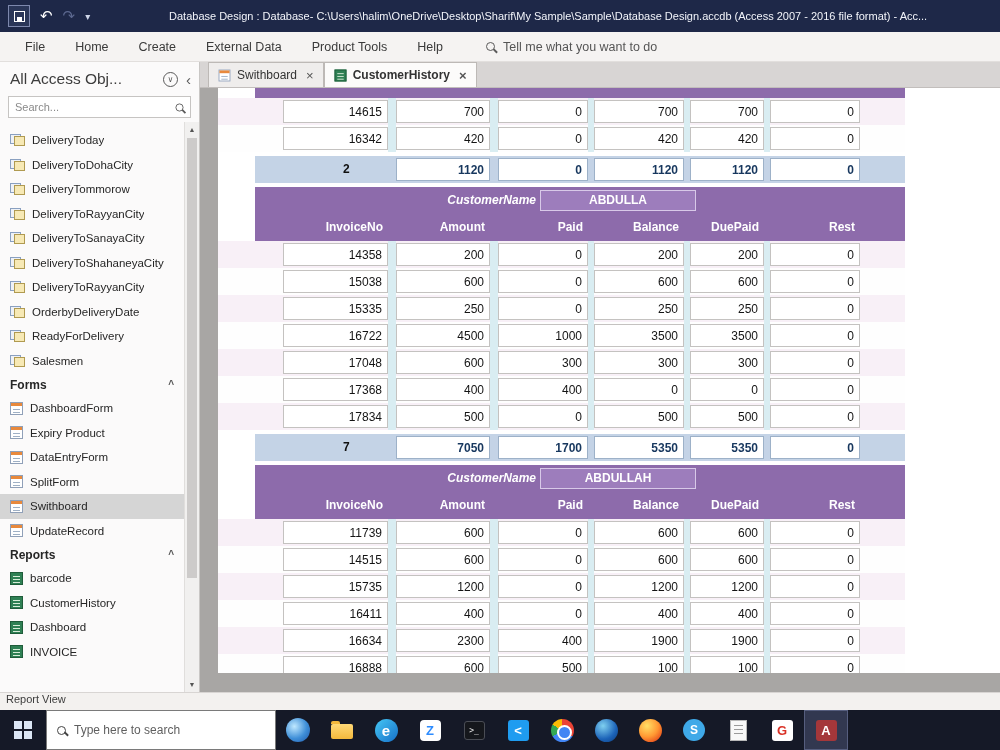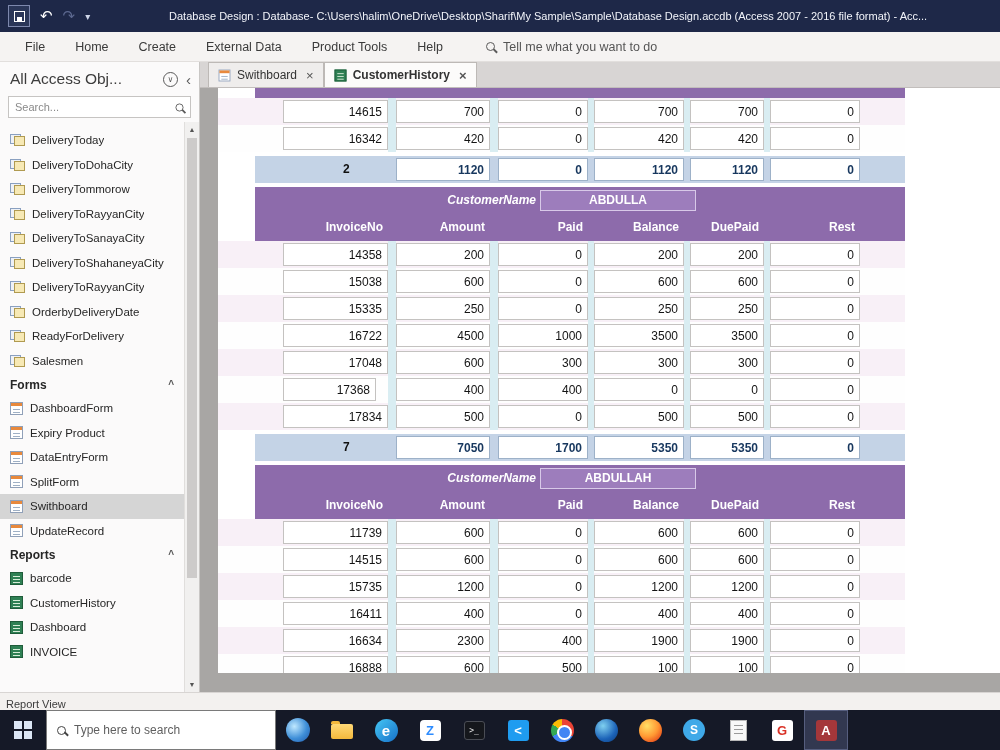--- a/index.html
+++ b/index.html
@@ -66,21 +66,21 @@
   .t-label { position:absolute; left:8px; top:0; line-height:27px; font-weight:bold; font-size:12px; color:#101010;margin-top:30px; }
   .t-count { position:absolute; left:88px; top:0; line-height:27px; font-weight:bold; font-size:12px; color:#101010; }
   .t-cell { position:absolute; top:2px; bottom:2px; background:#fff; border:1px solid #9db1c8; font-size:12px; font-weight:bold; color:#17375e; display:flex; align-items:center; justify-content:flex-end; padding-right:5px; }
   .p-band { position:relative; width:650px; margin-left:37px; background:#8d6bab; color:#fff; height:54px; }
   .p-line1, .p-line2 { position:relative; height:27px; }
   .p-cust-label { position:absolute; left:0; top:0; width:281px; text-align:right; line-height:27px; font-weight:bold; font-size:12px;font-style:italic; }
   .p-cust-box { position:absolute; left:285px; top:3px; width:156px; height:21px; background:#9d7dbc; border:1px solid #d8c9e8; text-align:center; line-height:19px; font-weight:bold; font-size:12px; }
   .p-col { position:absolute; top:0; height:27px; line-height:27px; font-weight:bold; font-size:12px; text-align:right; padding-right:5px; }
 
   
-  .statusbar { position:absolute; left:0; right:0; top:692px; height:18px; background:#f3f1ef; border-top:1px solid #d8d5d3; display:flex; align-items:flex-end; padding-left:6px; font-size:11px; color:#3c3c3c; }
+  .statusbar { position:absolute; left:0; right:0; top:692px; height:18px; background:#f3f1ef; border-top:1px solid #d8d5d3; display:flex; align-items:flex-start; padding-left:6px; font-size:11px; color:#3c3c3c; }
 
   
   .taskbar { position:absolute; left:0; right:0; top:710px; height:40px; background:#151927; display:flex; align-items:center; }
   .start { width:46px; height:40px; display:flex; align-items:center; justify-content:center; }
   .win { display:grid; grid-template-columns:8px 8px; grid-template-rows:8px 8px; gap:1.5px; }
   .win i { background:#dce6f5; }
   .tb-search { width:230px; height:40px; background:#fff; border:1px solid #7a7a7a; display:flex; align-items:center; gap:8px; padding:0 10px; }
   .mag-dark { border-color:#444; } .mag-dark::after { background:#444; }
   .tb-search-text { font-size:12px; color:#5f5f5f; white-space:nowrap; }
   .tb-icons { display:flex; align-items:center; height:40px; }
@@ -390,21 +390,21 @@
             <div class="cell" style="left: 376px; width: 90px;">300</div>
             <div class="cell" style="left: 472px; width: 74px;">300</div>
             <div class="cell" style="left: 552px; width: 90px;">0</div>
           </div>
           <div class="r-row" style="background: rgb(254, 254, 254);">
             <div class="gapstrip" style="left: 170px; width: 8px;"></div>
             <div class="gapstrip" style="left: 272px; width: 8px;"></div>
             <div class="gapstrip" style="left: 370px; width: 6px;"></div>
             <div class="gapstrip" style="left: 466px; width: 6px;"></div>
             <div class="gapstrip" style="left: 546px; width: 6px;"></div>
-            <div class="cell" style="left: 65px; width: 93px;">17368</div>
+            <div class="cell" style="left: 65px; width: 105px;">17368</div>
             <div class="cell" style="left: 178px; width: 94px;">400</div>
             <div class="cell" style="left: 280px; width: 90px;">400</div>
             <div class="cell" style="left: 376px; width: 90px;">0</div>
             <div class="cell" style="left: 472px; width: 74px;">0</div>
             <div class="cell" style="left: 552px; width: 90px;">0</div>
           </div>
           <div class="r-row" style="background: rgb(248, 240, 247);">
             <div class="gapstrip" style="left: 170px; width: 8px;"></div>
             <div class="gapstrip" style="left: 272px; width: 8px;"></div>
             <div class="gapstrip" style="left: 370px; width: 6px;"></div>

